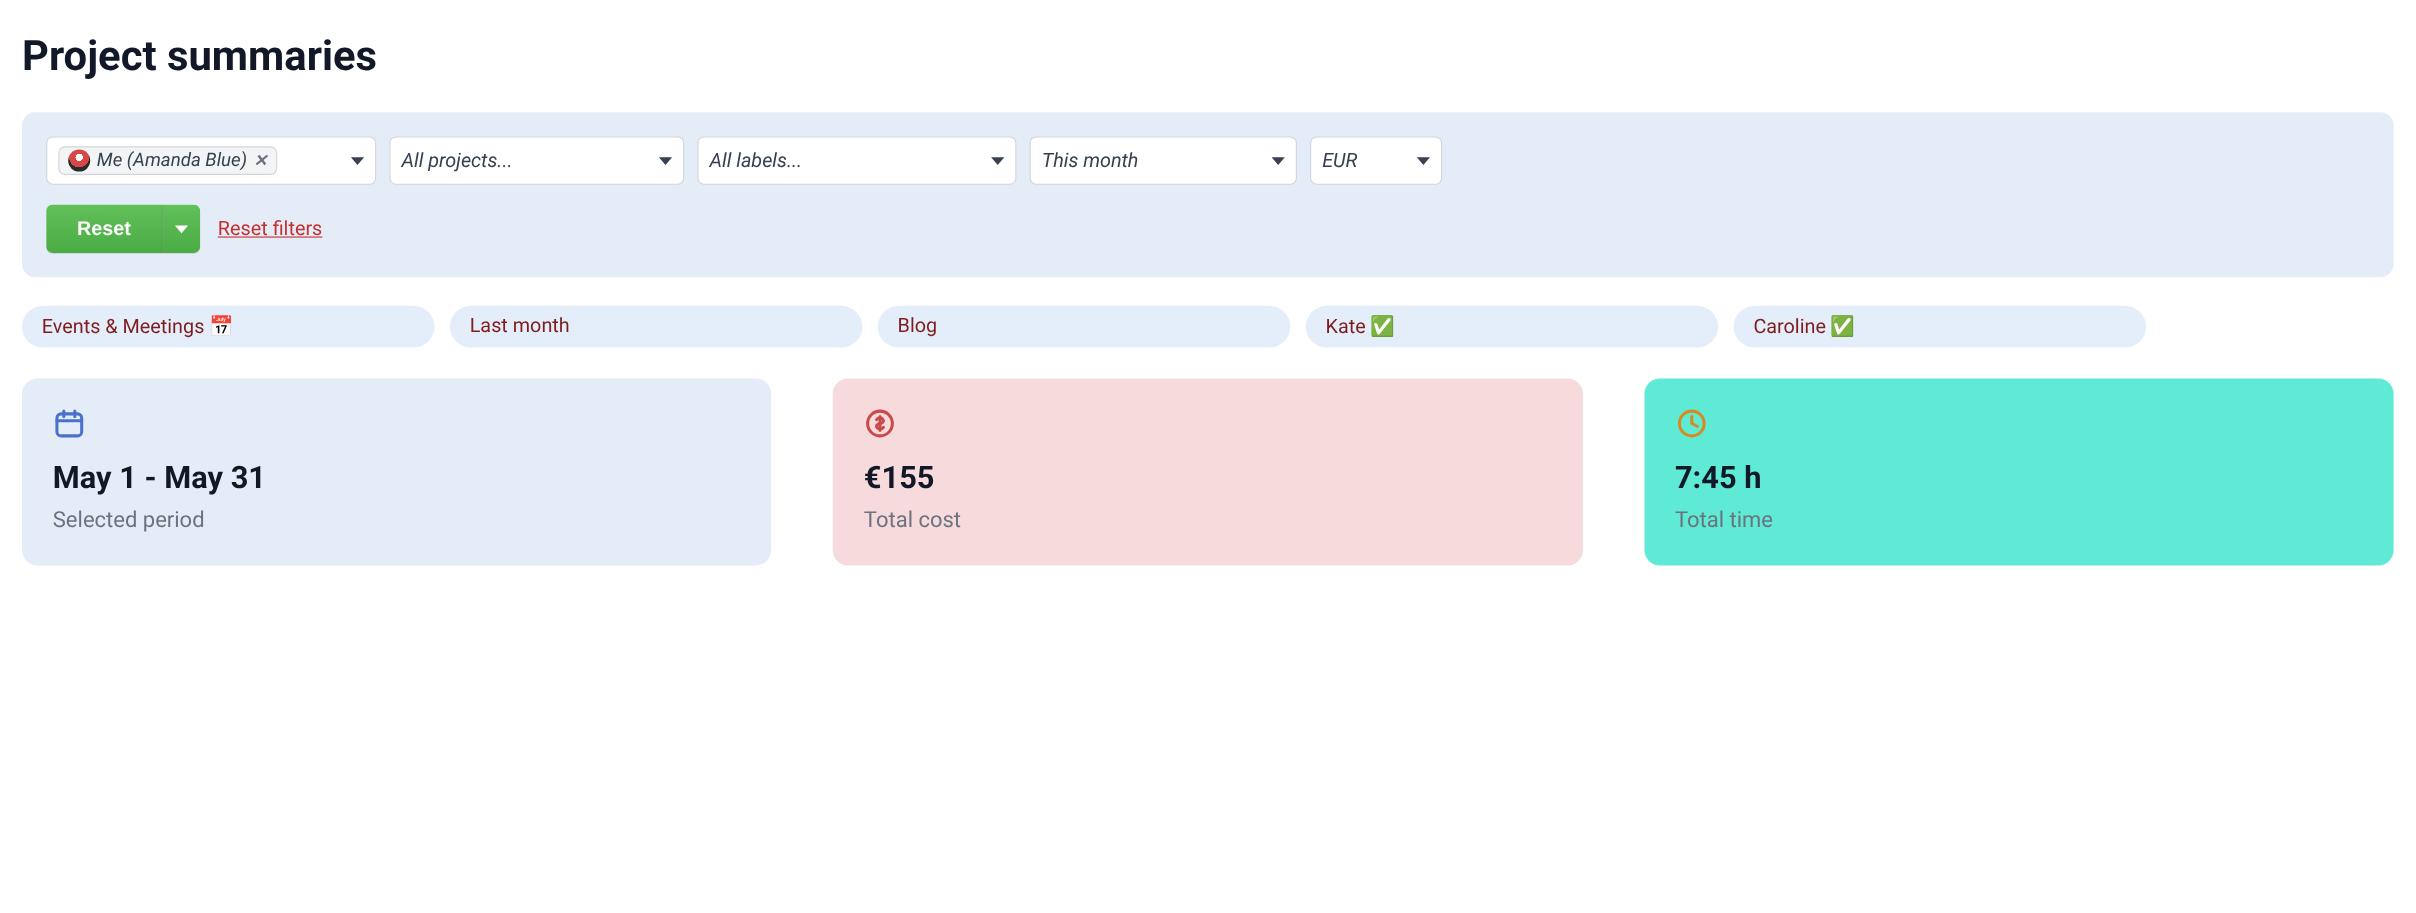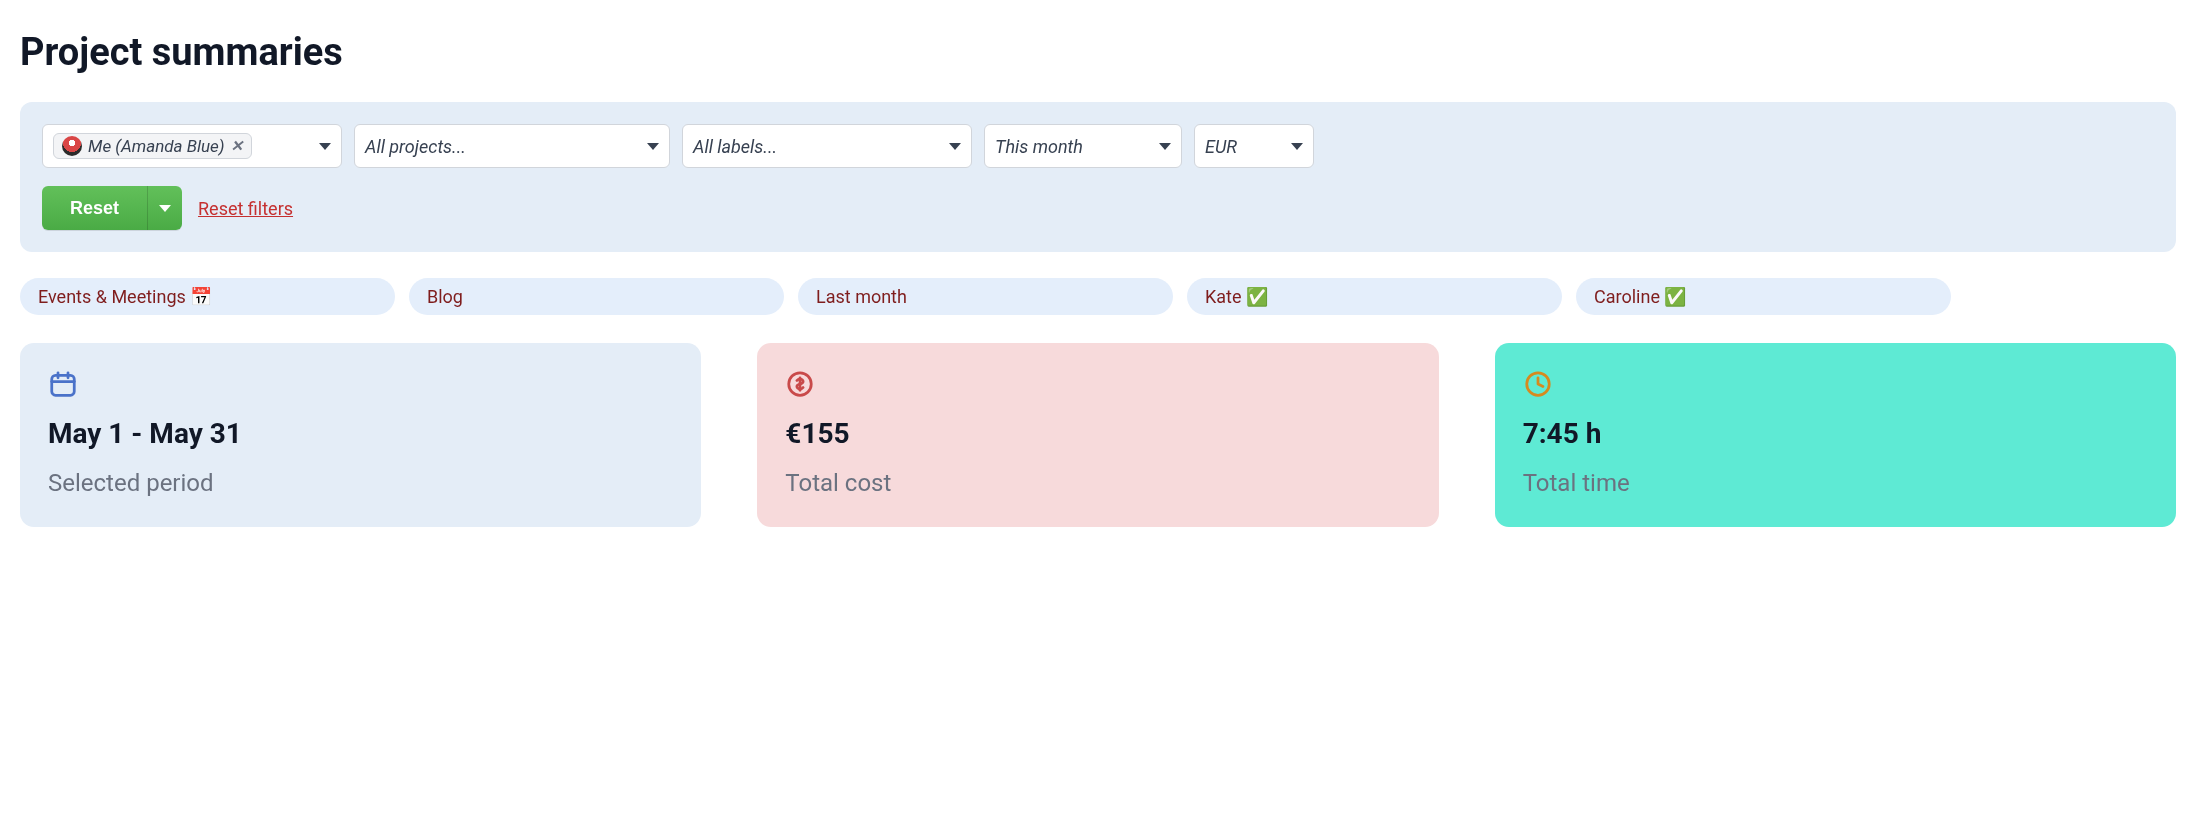--- a/index.html
+++ b/index.html
@@ -63,23 +63,23 @@
     background: radial-gradient(circle at 50% 35%, #fff 0 20%, #d94646 21% 55%, #2b2b2b 56% 100%);
     display: inline-block;
   }
   .chip .x {
     font-weight: 700;
     color: #6b7280;
     cursor: pointer;
     font-size: 15px;
   }
   .w-users   { width: 300px; }
-  .w-projects{ width: 316px; }
+  .w-projects{ width: 268px; }
   .w-labels  { width: 290px; }
-  .w-period  { width: 198px; }
+  .w-period  { width: 243px; }
   .w-curr    { width: 120px; }
 
   .action-row {
     display: flex;
     align-items: center;
     gap: 16px;
     margin-top: 18px;
   }
   .btn-group {
     display: flex;
@@ -144,21 +144,21 @@
   .card {
     flex: 1;
     border-radius: 14px;
     padding: 26px 28px 30px 28px;
   }
   .card-period { background: #e4edf7; }
   .card-cost   { background: #f7dadb; }
   .card-time   { background: #5eead4; }
   .card .icon  { margin-bottom: 18px; }
   .card .big   { font-size: 28px; font-weight: 700; color: #111827; }
-  .card .sub   { font-size: 24px; color: #6b7280; margin-top: 19px; }
+  .card .sub   { font-size: 20px; color: #6b7280; margin-top: 9px; }
 
   .svg-icon { display:block; }
 </style>
 </head>
 <body>
 
 <h1>Project summaries</h1>
 
 <div class="filter-panel">
   <div class="filter-row">
@@ -204,22 +204,22 @@
       <button class="btn-filter-caret">
         <span class="caret-down"></span>
       </button>
     </div>
     <a class="reset-link">Reset filters</a>
   </div>
 </div>
 
 <div class="pill-row">
   <span class="pill pill-w1">Events &amp; Meetings 📅</span>
+  <span class="pill pill-w3">Last month</span>
   <span class="pill pill-w2">Blog</span>
-  <span class="pill pill-w3">Last month</span>
   <span class="pill pill-w4">Kate ✅</span>
   <span class="pill pill-w1">Caroline ✅</span>
 </div>
 
 <div class="cards">
 
   <div class="card card-period">
     <div class="icon">
       <svg class="svg-icon" width="30" height="30" viewBox="0 0 24 24" fill="none" stroke="#4a72c9" stroke-width="2.2" stroke-linecap="round" stroke-linejoin="round">
         <rect x="3" y="5" width="18" height="16" rx="3"></rect>

